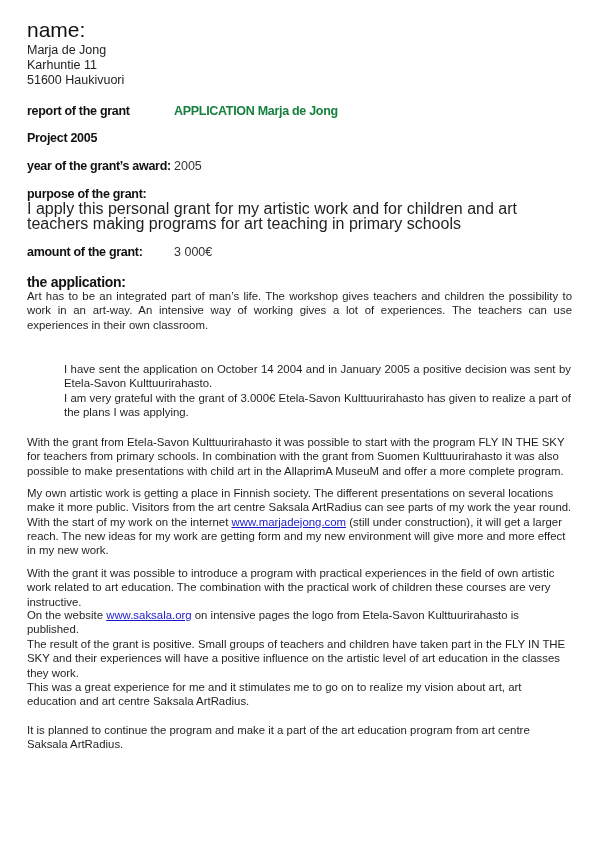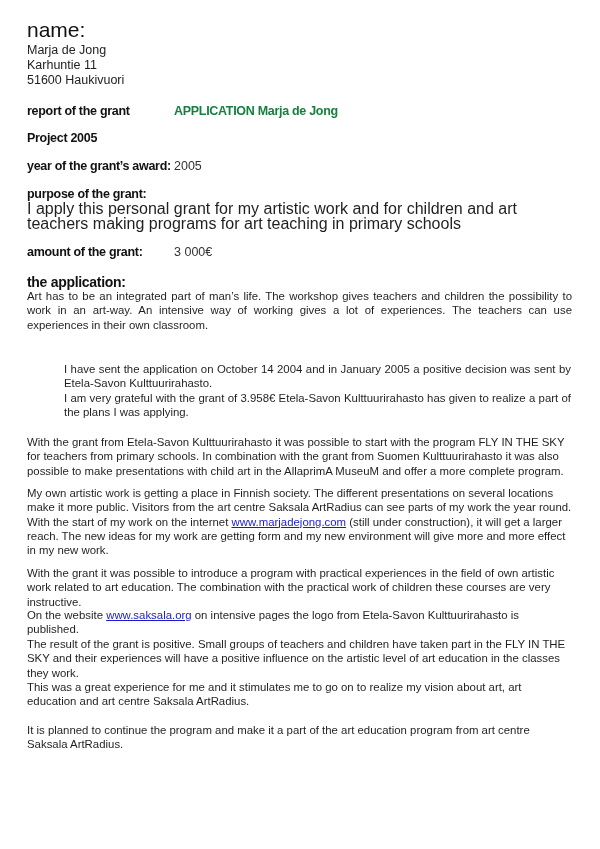--- a/index.html
+++ b/index.html
@@ -53,21 +53,21 @@
     <span class="field-label">amount of the grant:</span>
     <span class="field-value light" style="left:147px">3 000€</span>
   </div>
 
   <div class="field-row" style="top:275px; width:560px; height:16px; font-size:14px;">
     <span class="field-label">the application:</span>
   </div>
   <div class="para justify" style="top:289px;">Art has to be an integrated part of man’s life. The workshop gives teachers and children the possibility to work in an art-way. An intensive way of working gives a lot of experiences. The teachers can use experiences in their own classroom.</div>
 
   <div class="para justify indent" style="top:342px;">I have sent the application on October 14 2004 and in January 2005 a positive decision was sent by Etela-Savon Kulttuurirahasto.</div>
-  <div class="para justify indent" style="top:371px;">I am very grateful with the grant of 3.958€ Etela-Savon Kulttuurirahasto has given to realize a part of the plans I was applying.</div>
+  <div class="para justify indent" style="top:371px;">I am very grateful with the grant of 3.000€ Etela-Savon Kulttuurirahasto has given to realize a part of the plans I was applying.</div>
 
   <div class="para" style="top:435px;">With the grant from Etela-Savon Kulttuurirahasto it was possible to start with the program FLY IN THE SKY for teachers from primary schools. In combination with the grant from Suomen Kulttuurirahasto it was also possible to make presentations with child art in the AllaprimA MuseuM and offer a more complete program.</div>
 
   <div class="para" style="top:486px;">
     <span>My own artistic work is getting a place in Finnish society. The different presentations on several locations make it more public. Visitors from the art centre Saksala ArtRadius can see parts of my work the year round. With the start of my work on the internet </span><a class="link">www.marjadejong.com</a><span> (still under construction), it will get a larger reach. The new ideas for my work are getting form and my new environment will give more and more effect in my new work.</span>
   </div>
 
   <div class="para" style="top:566px;">With the grant it was possible to introduce a program with practical experiences in the field of own artistic work related to art education. The combination with the practical work of children these courses are very instructive.</div>
 
   <div class="para" style="top:608px;">

